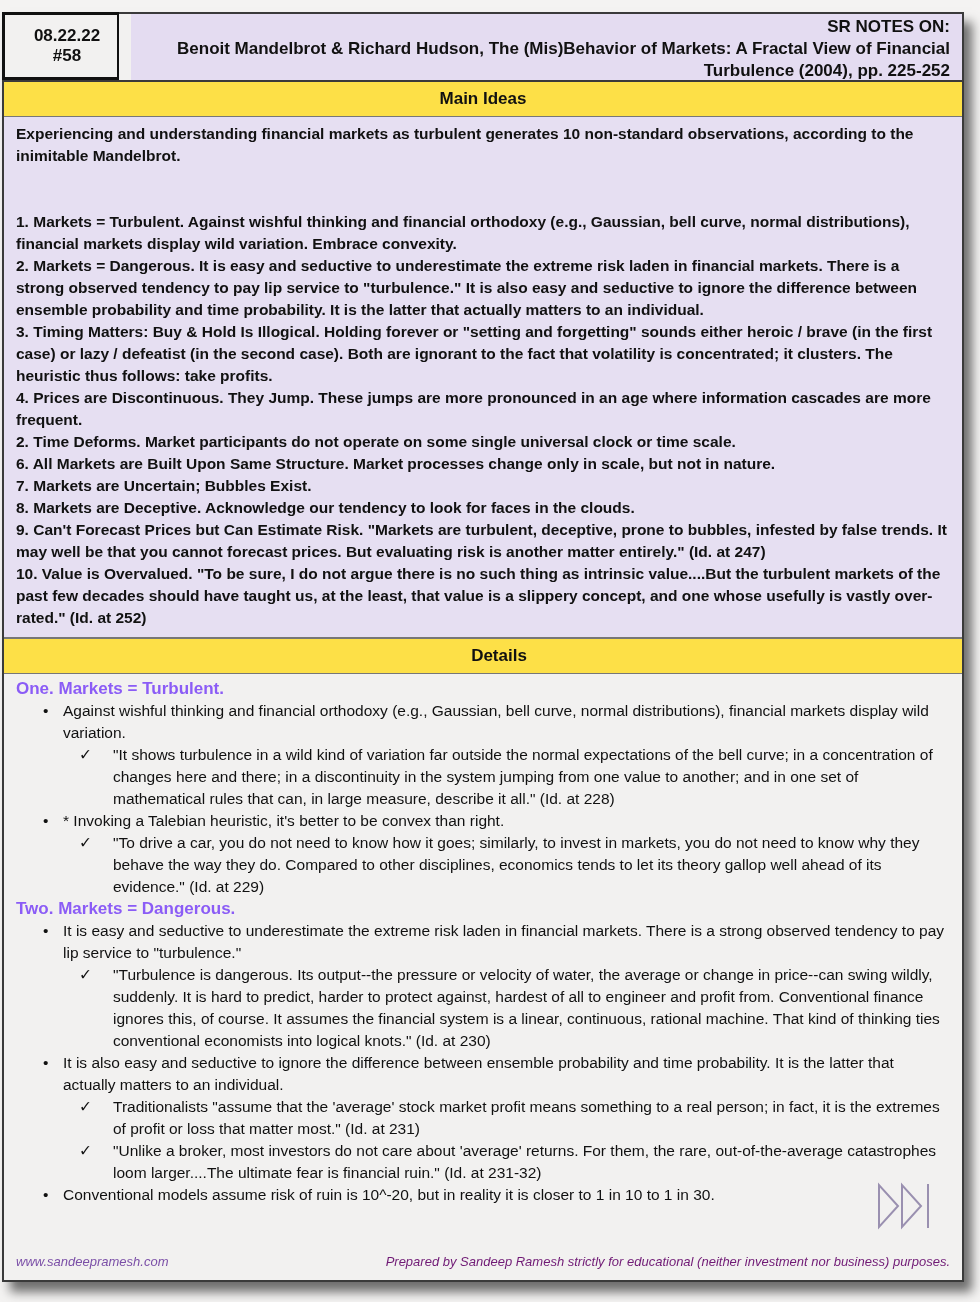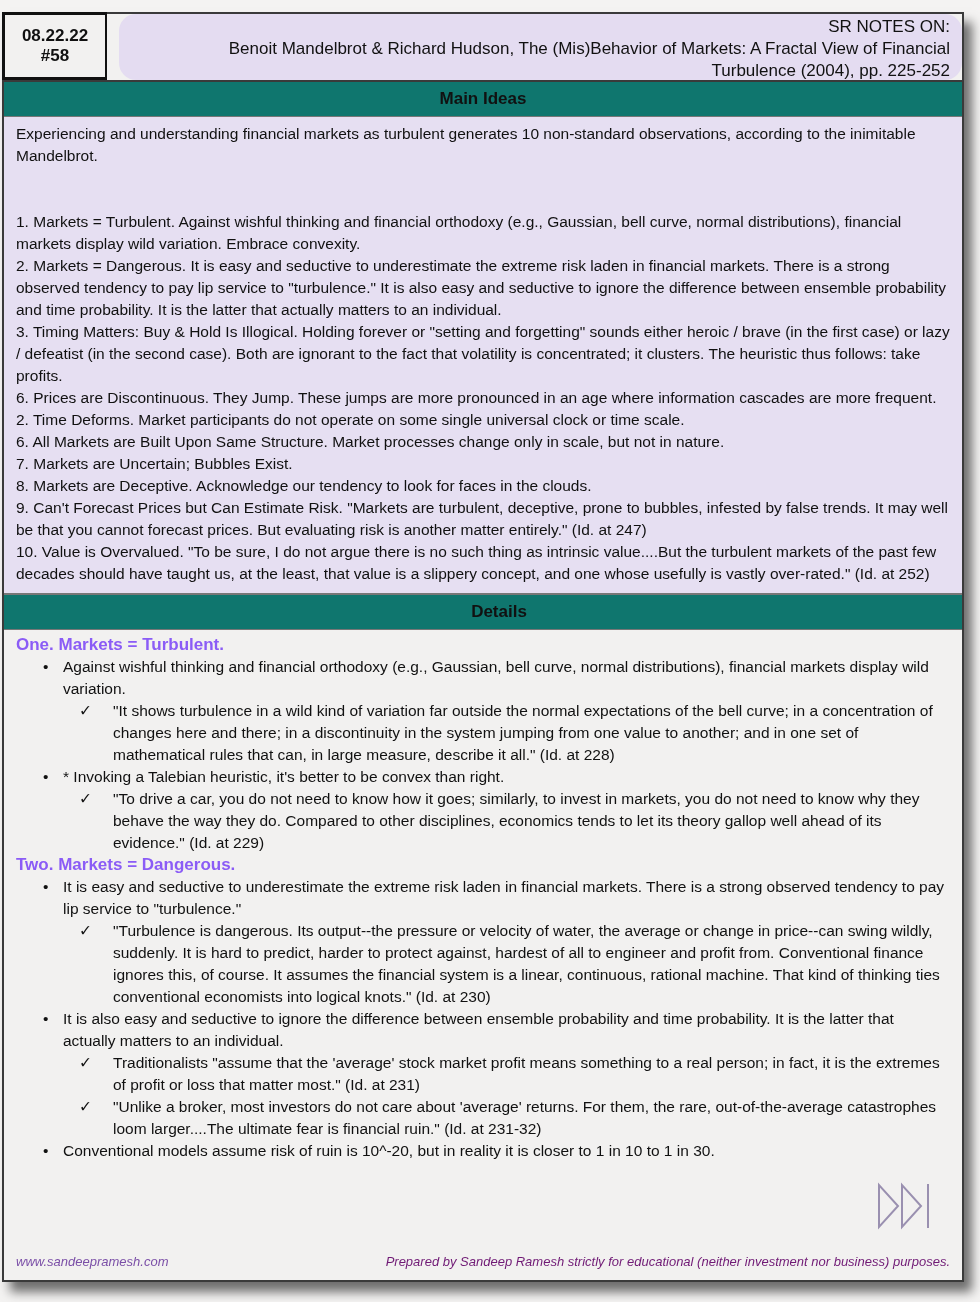--- a/index.html
+++ b/index.html
@@ -24,48 +24,47 @@
     height: 66px;
     border-bottom: 2px solid #3a3a3a;
   }
   .date-box {
     width: 100px;
     border: 3px solid #111;
     border-right: 2px solid #111;
     margin: -2px 12px 0 -2px;
     background: #f2f1f0;
     display: flex; flex-direction: column; align-items: center; justify-content: center;
-    font-weight: bold; font-size: 17px; line-height: 20px;
+    font-weight: bold; font-size: 17px; line-height: 20px; padding-left: 12px;
   }
   .title-box {
     flex: 1;
     background: #e4dcf1;
     text-align: right;
     padding: 2px 12px 0 20px;
-    font-weight: normal;
+    font-weight: bold;
     font-size: 17px;
     line-height: 22px;
-    border-radius: 17px;
   }
   .section-head {
     text-align: center;
     font-weight: bold;
     font-size: 17px;
     height: 34px; line-height: 34px;
     border-bottom: 1px solid #777;
-    background: #0f766e;
+    background: #fde047;
   }
   .main-ideas {
     background: #e6dff2;
     padding: 6px 12px 8px 12px;
     font-size: 15.5px;
     line-height: 22px;
     border-bottom: 2px solid #777;
   }
-  .main-ideas p { margin: 0; }
+  .main-ideas p { margin: 0; font-weight: bold; }
   .main-ideas .intro { margin-bottom: 22px; }
   .main-ideas .blank { height: 22px; }
   .details-head { border-top: 0; padding-left: 32px; }
   .details {
     padding: 4px 12px 0 12px;
     font-size: 15.5px;
     line-height: 22px;
   }
   .sec-title {
     color: #8b5cf6;
@@ -121,21 +120,21 @@
 
   <div class="section-head">Main Ideas</div>
 
   <div class="main-ideas">
     <p class="intro">Experiencing and understanding financial markets as turbulent generates 10 non-standard observations, according to the inimitable Mandelbrot.</p>
     <div class="blank"></div>
     <div id="idea-list">
         <p>1. Markets = Turbulent.  Against wishful thinking and financial orthodoxy (e.g., Gaussian, bell curve, normal distributions), financial markets display wild variation.  Embrace convexity.</p>
         <p>2. Markets = Dangerous.  It is easy and seductive to underestimate the extreme risk laden in financial markets. There is a strong observed tendency to pay lip service to "turbulence."  It is also easy and seductive to ignore the difference between ensemble probability and time probability. It is the latter that actually matters to an individual.</p>
         <p>3. Timing Matters: Buy &amp; Hold Is Illogical.  Holding forever or "setting and forgetting" sounds either heroic / brave (in the first case) or lazy / defeatist (in the second case). Both are ignorant to the fact that volatility is concentrated; it clusters. The heuristic thus follows: take profits.</p>
-        <p>6. Prices are Discontinuous. They Jump.  These jumps are more pronounced in an age where information cascades are more frequent.</p>
+        <p>4. Prices are Discontinuous. They Jump.  These jumps are more pronounced in an age where information cascades are more frequent.</p>
         <p>2. Time Deforms.  Market participants do not operate on some single universal clock or time scale.</p>
         <p>6. All Markets are Built Upon Same Structure.  Market processes change only in scale, but not in nature.</p>
         <p>7. Markets are Uncertain; Bubbles Exist.</p>
         <p>8. Markets are Deceptive.  Acknowledge our tendency to look for faces in the clouds.</p>
         <p>9. Can't Forecast Prices but Can Estimate Risk.  "Markets are turbulent, deceptive, prone to bubbles, infested by false trends. It may well be that you cannot forecast prices. But evaluating risk is another matter entirely." (Id. at 247)</p>
         <p>10. Value is Overvalued.  "To be sure, I do not argue there is no such thing as intrinsic value....But the turbulent markets of the past few decades should have taught us, at the least, that value is a slippery concept, and one whose usefully is vastly over-rated." (Id. at 252)</p>
       </div>
   </div>
 
   <div class="section-head details-head">Details</div>

